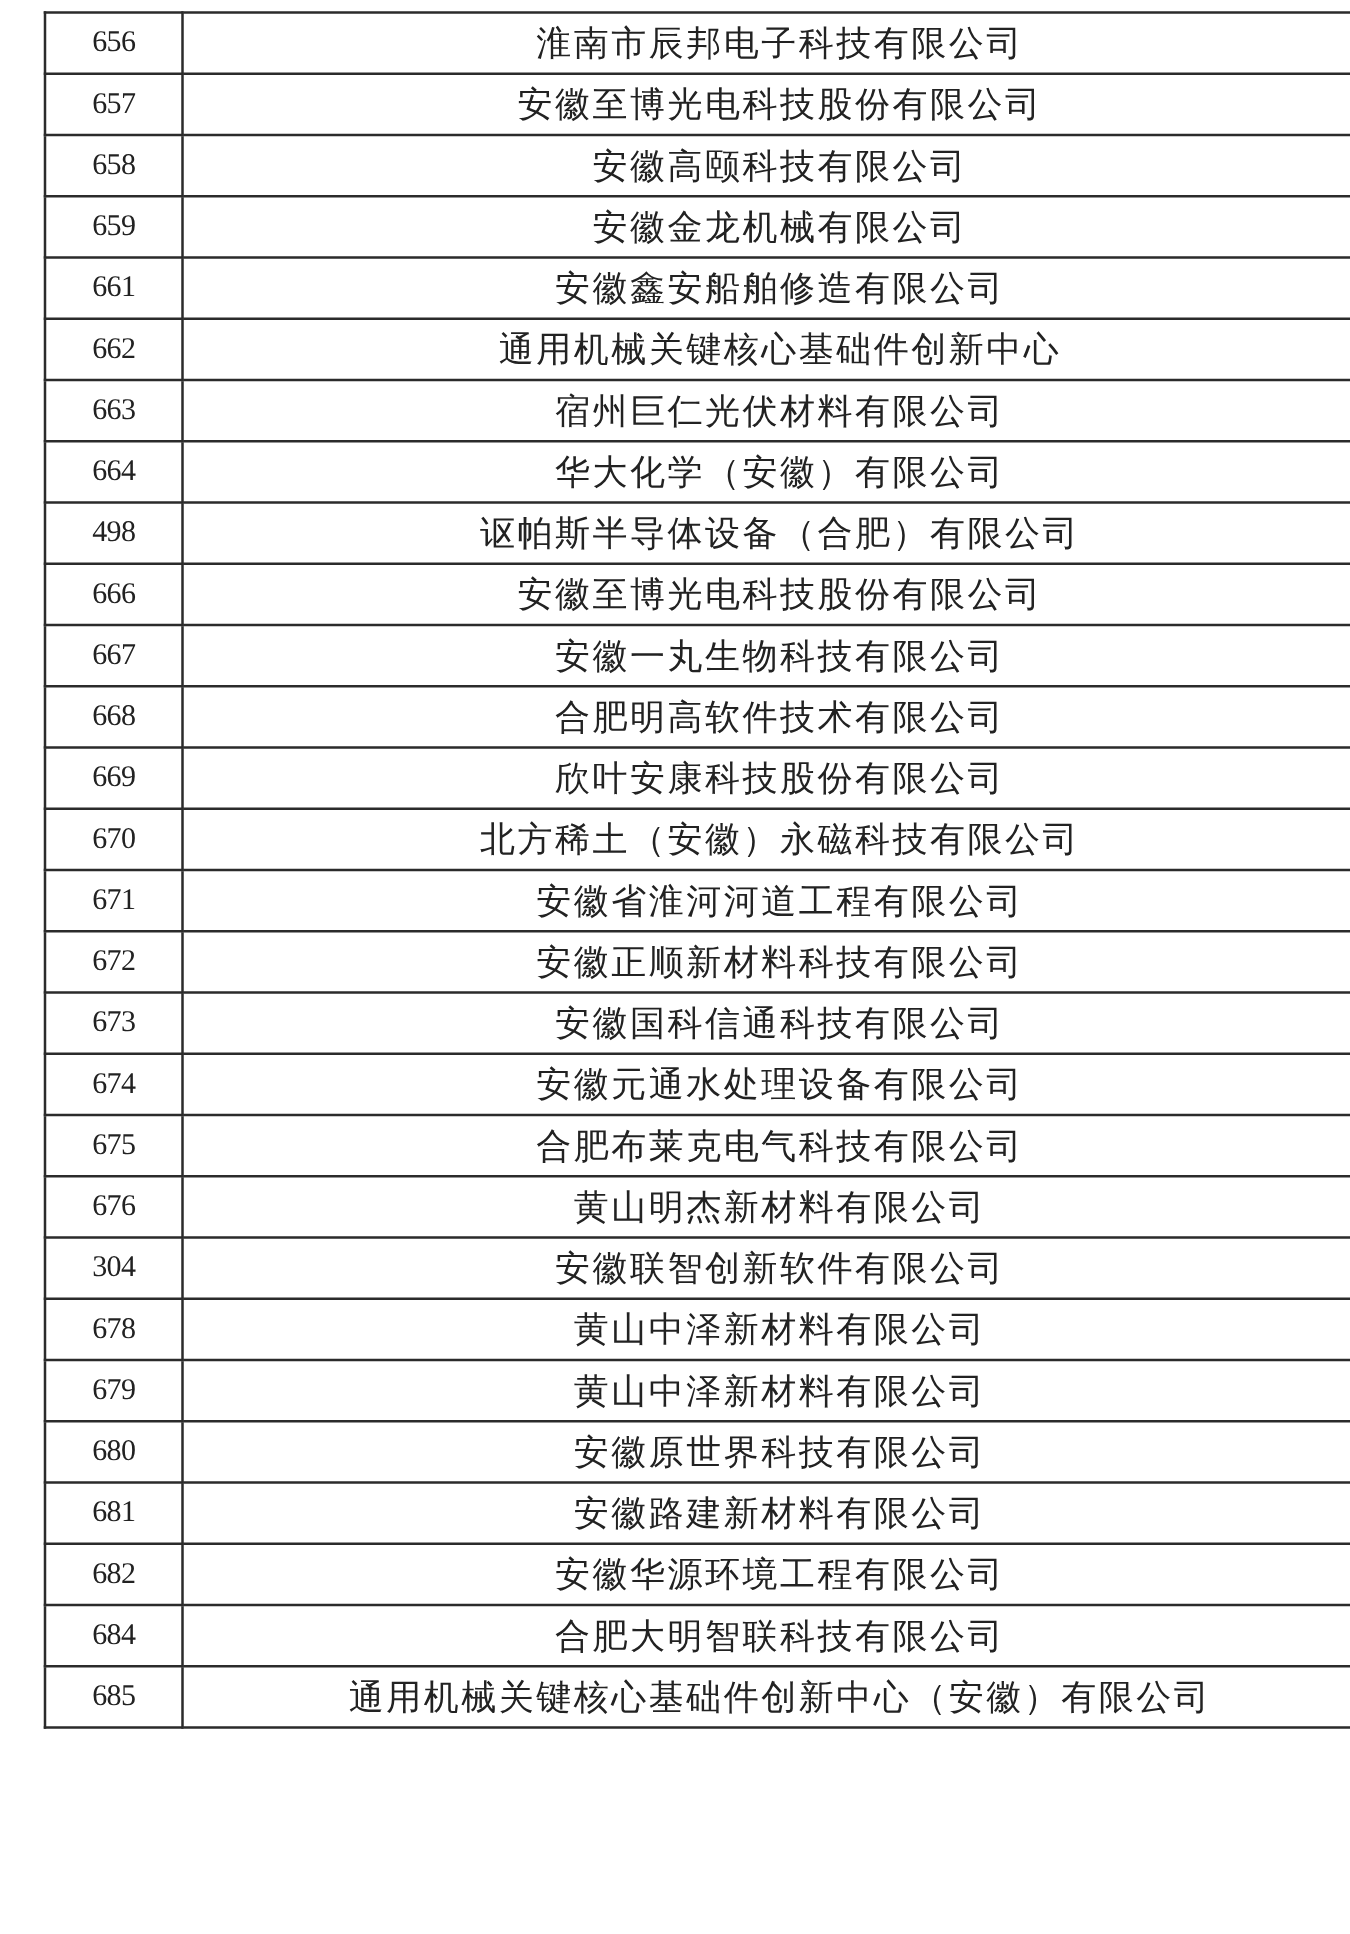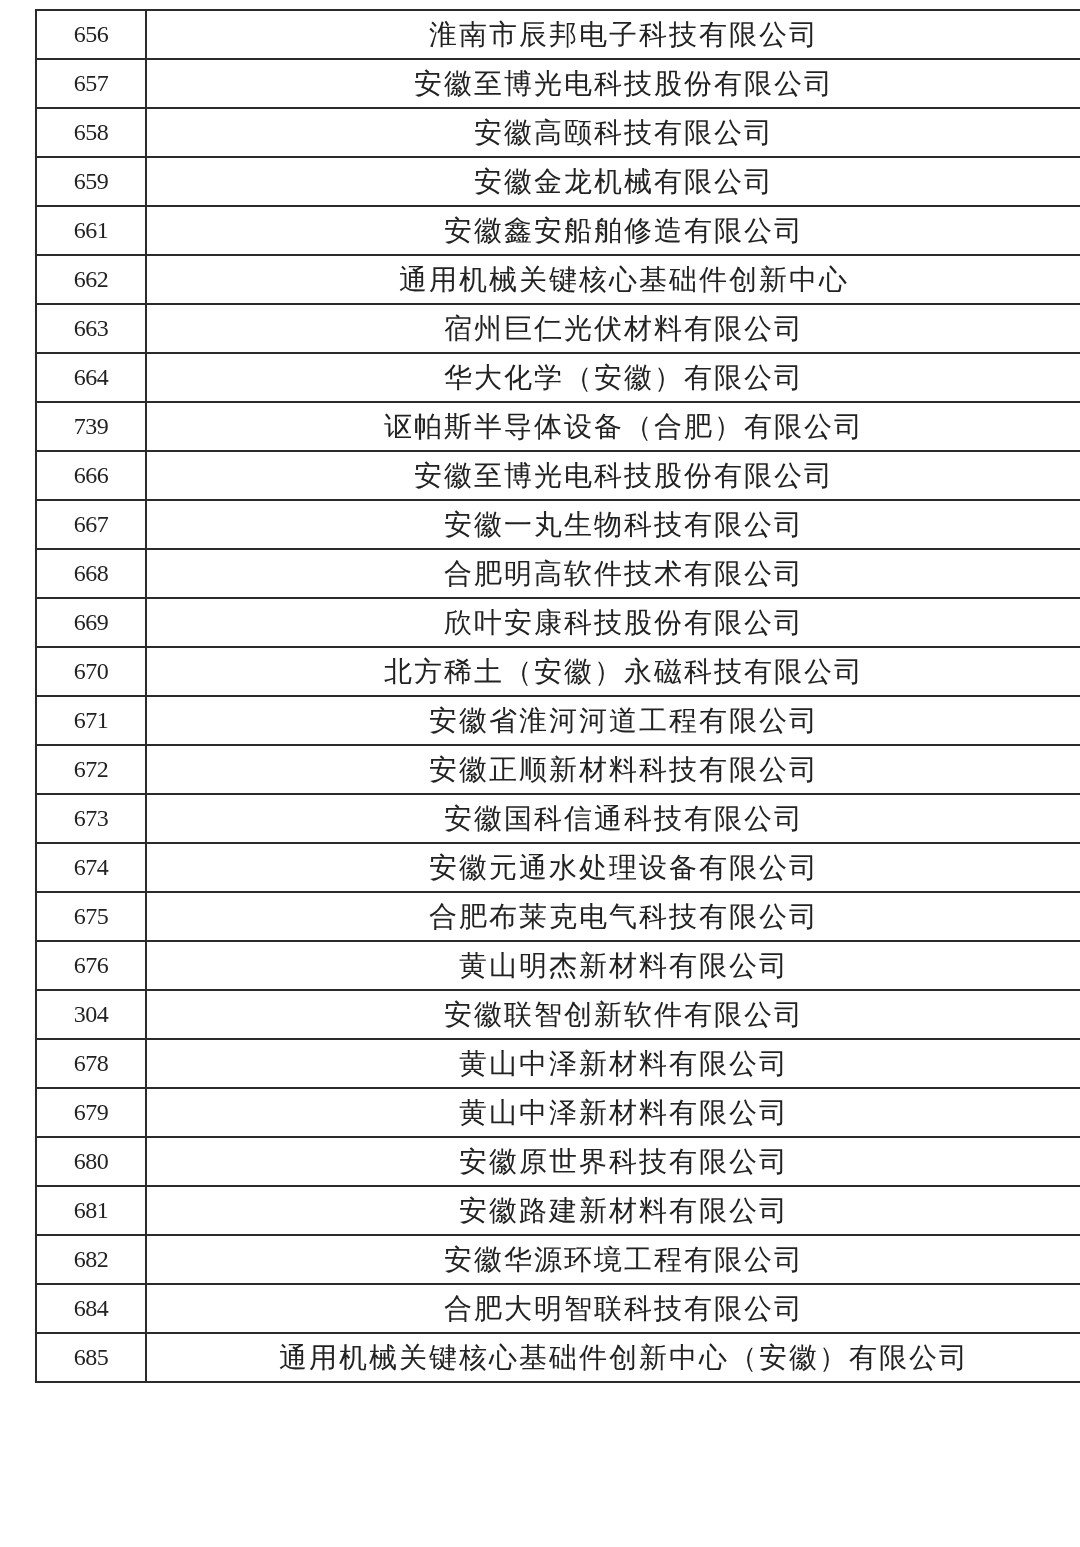--- a/index.html
+++ b/index.html
@@ -76,21 +76,21 @@
       </tr>
       <tr>
         <td class="col-index">663</td>
         <td class="col-name">宿州巨仁光伏材料有限公司</td>
       </tr>
       <tr>
         <td class="col-index">664</td>
         <td class="col-name">华大化学（安徽）有限公司</td>
       </tr>
       <tr>
-        <td class="col-index">739</td>
+        <td class="col-index">498</td>
         <td class="col-name">讴帕斯半导体设备（合肥）有限公司</td>
       </tr>
       <tr>
         <td class="col-index">666</td>
         <td class="col-name">安徽至博光电科技股份有限公司</td>
       </tr>
       <tr>
         <td class="col-index">667</td>
         <td class="col-name">安徽一丸生物科技有限公司</td>
       </tr>

